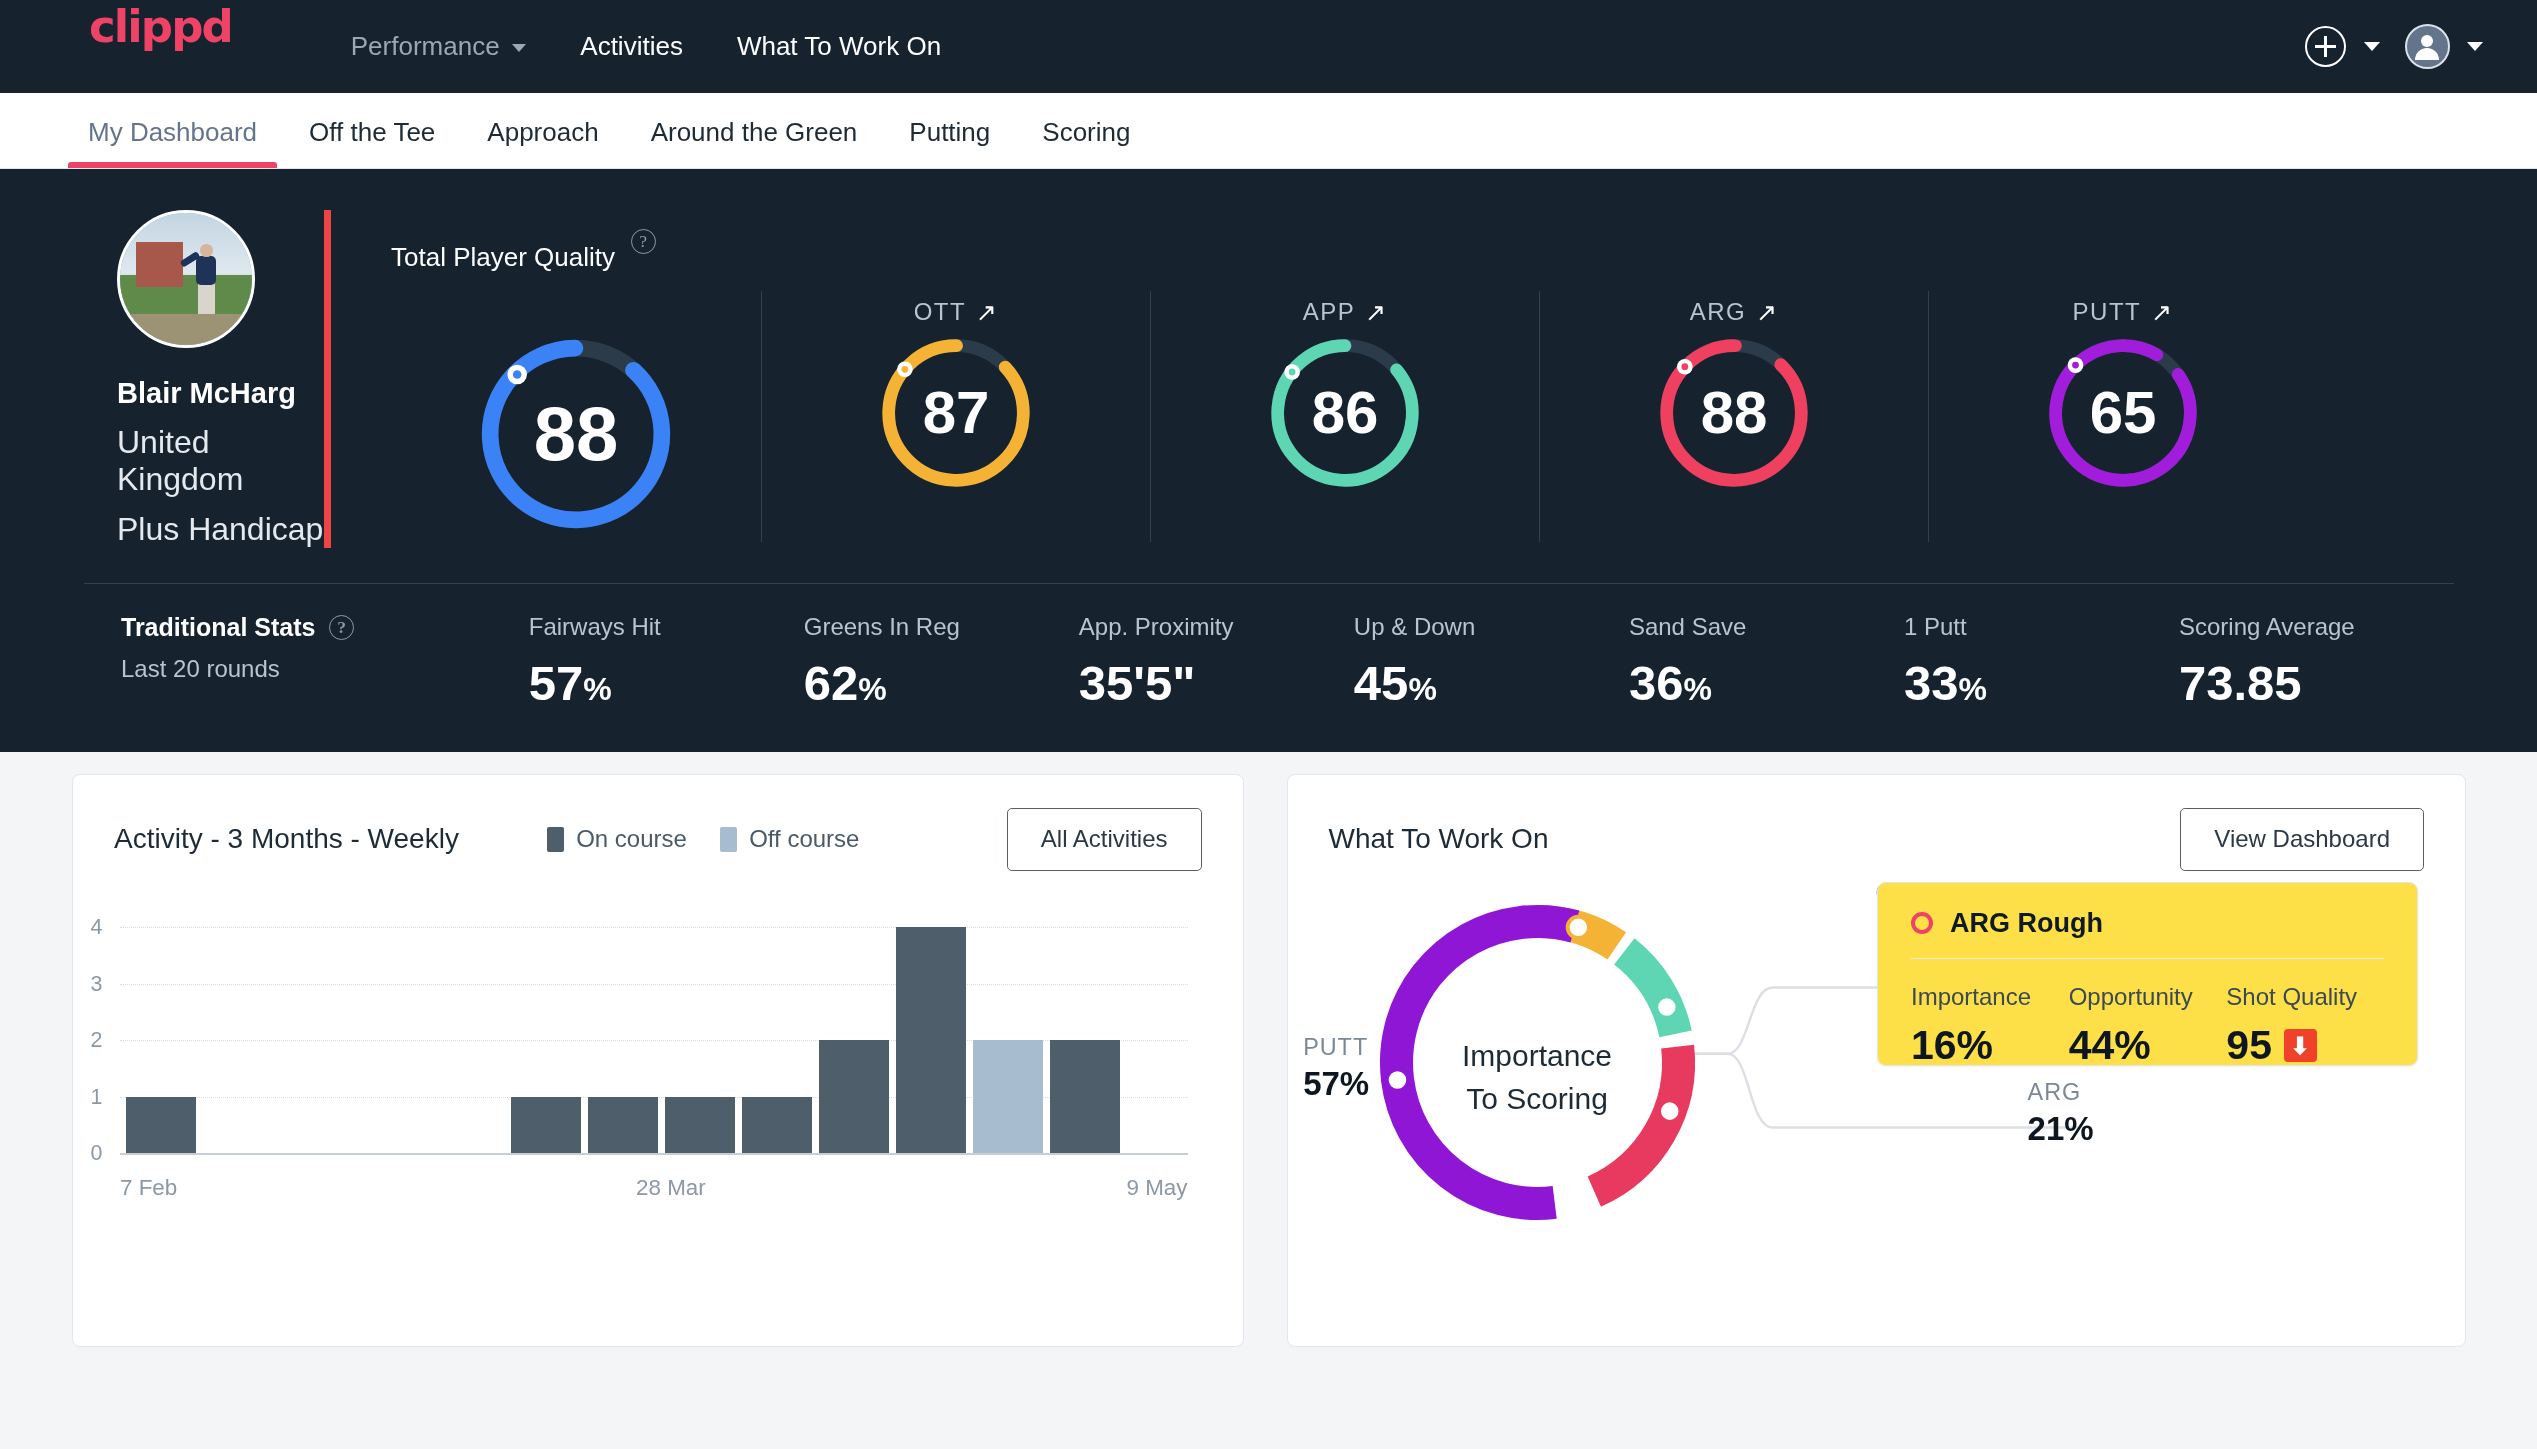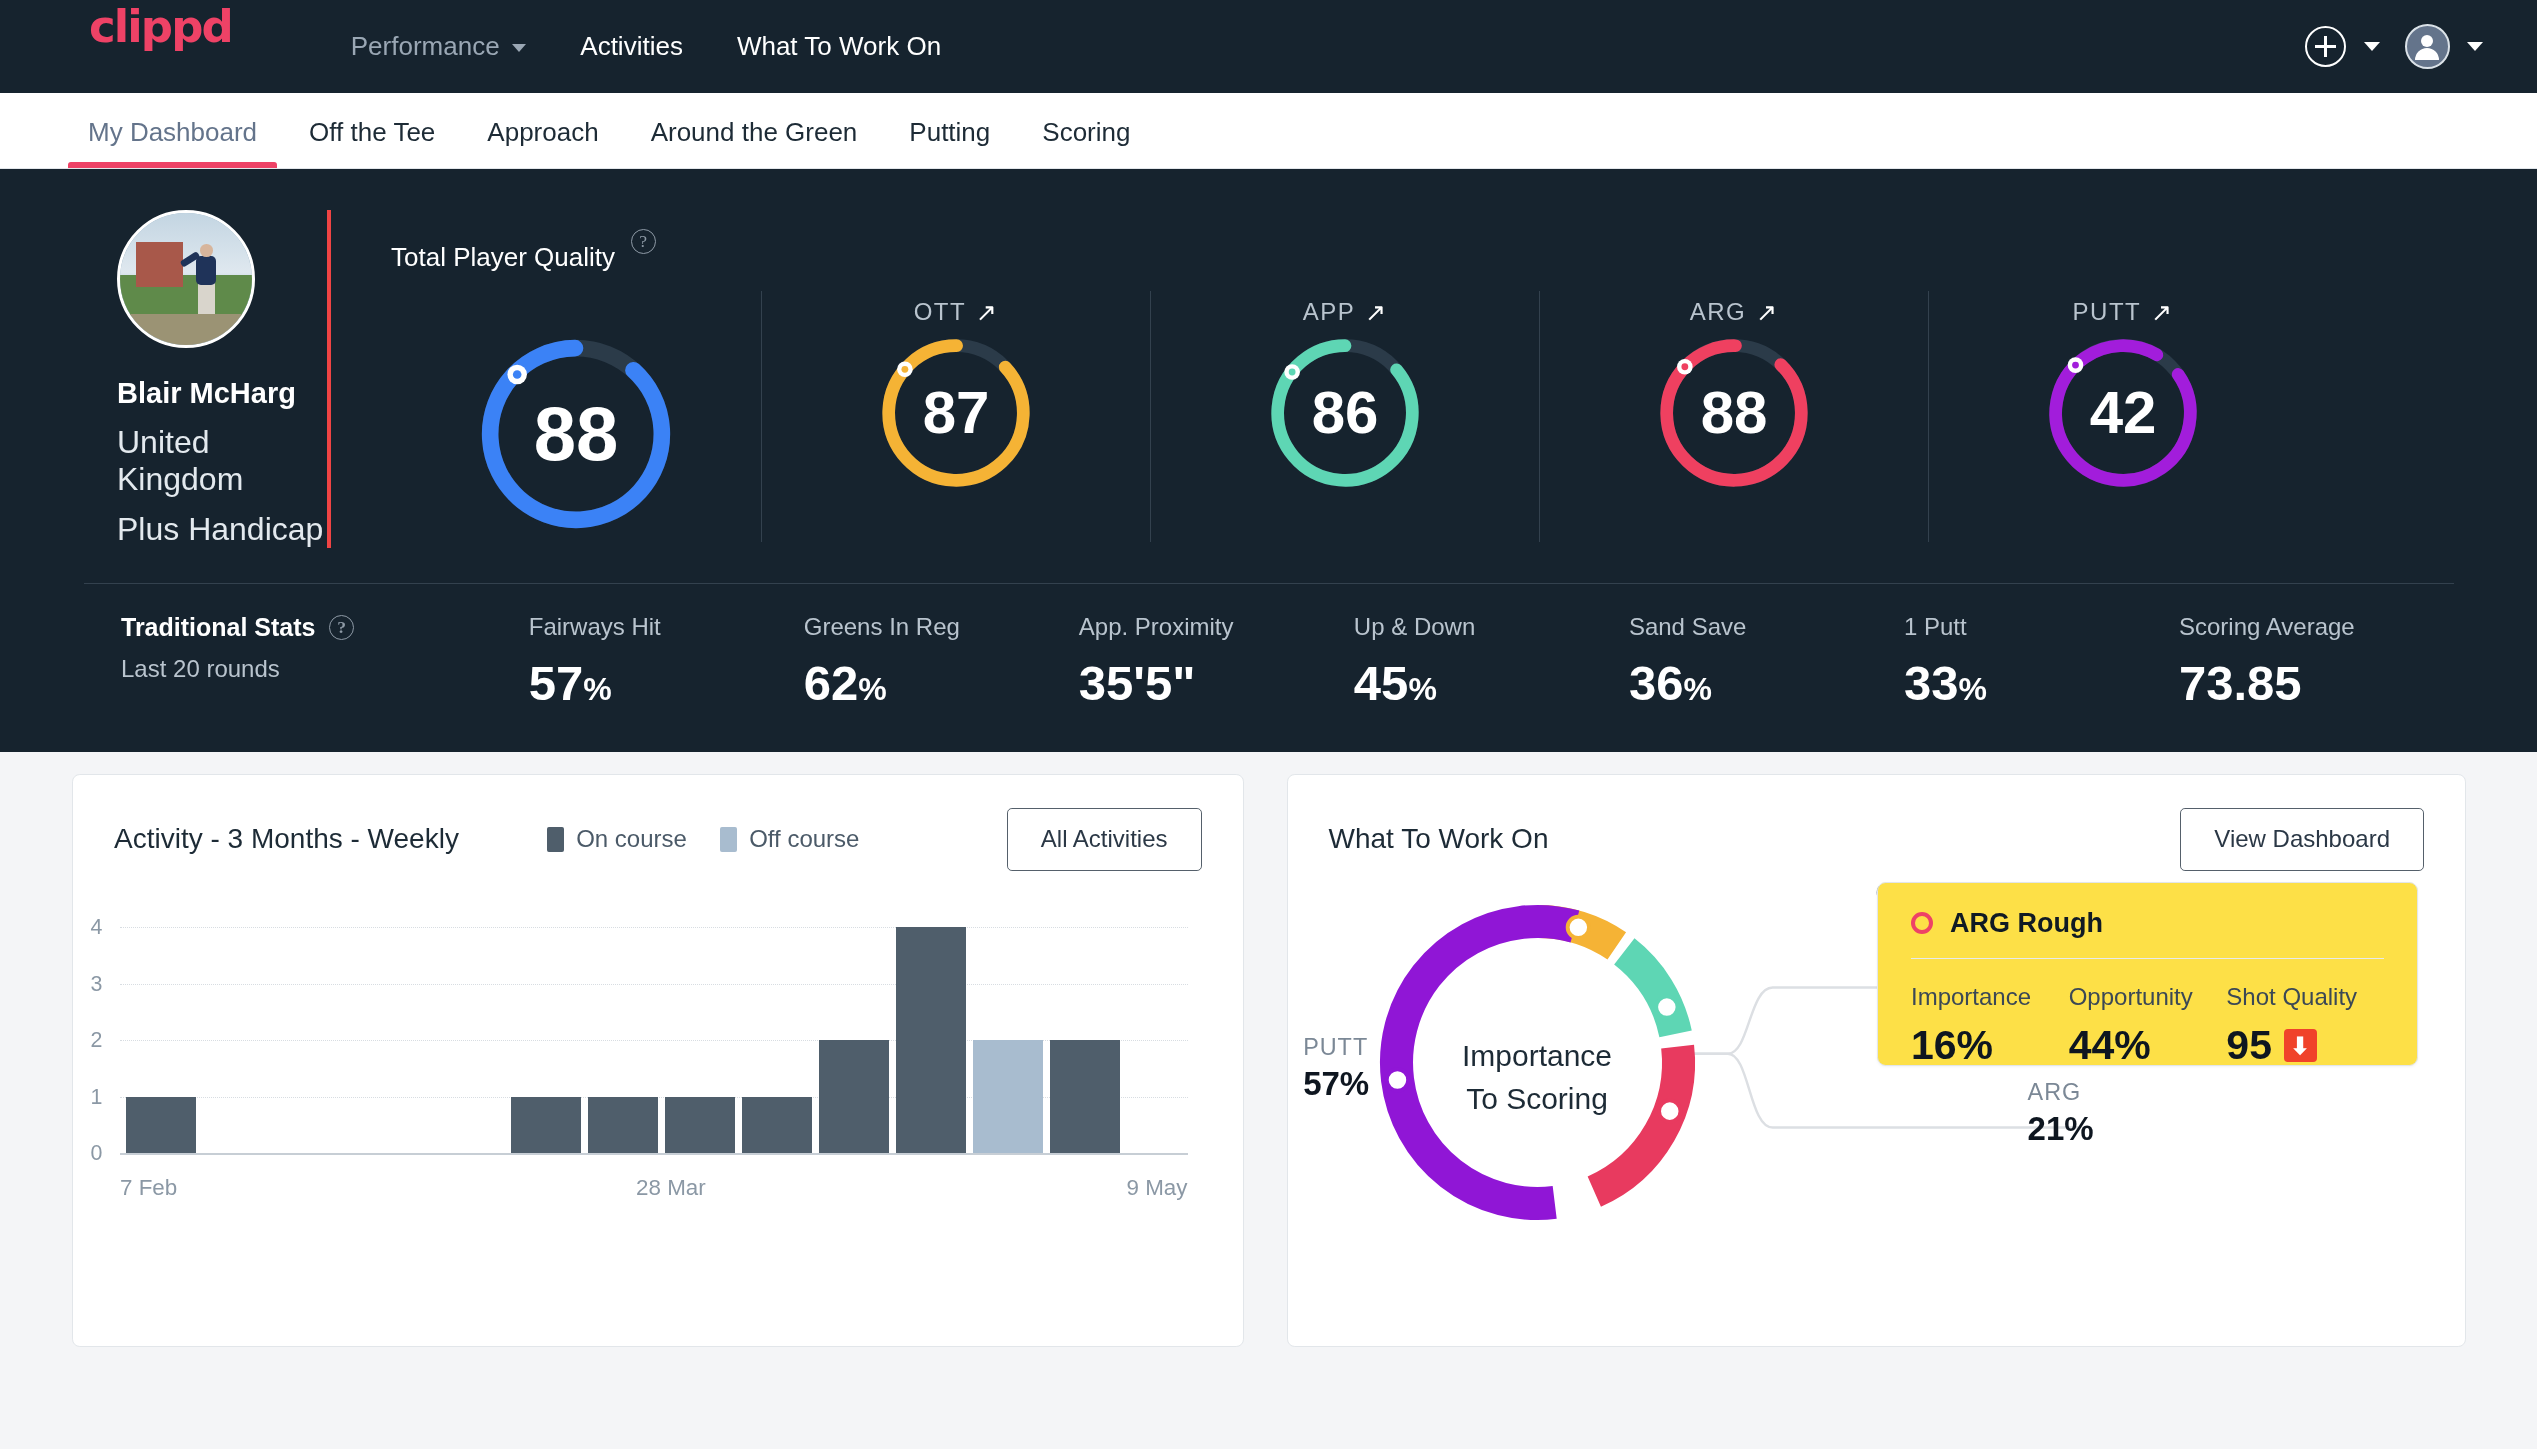--- a/index.html
+++ b/index.html
@@ -65,21 +65,21 @@
   .tab.active::after {
     content: ""; position: absolute; left: 5.8px; right: 5.8px; bottom: 0;
     height: 5.8px; background: #ee4266; border-radius: 2.9px 2.9px 0 0;
   }
 
   
   .hero { background: #16232e; padding: 0 0 41px 0; position: relative; }
   .hero-top { display: flex; padding: 41px 0 0 0; }
   .profile {
     width: 331px; padding-left: 117px; flex-shrink: 0;
-    border-right: 4px solid #ef4444; margin-right: 0;
+    border-right: 7px solid #ef4444; margin-right: 0;
   }
   .photo {
     width: 138px; height: 138px; border-radius: 50%; border: 3.9px solid #fff;
     overflow: hidden; position: relative; background: #9fb7c9;
   }
   .ph-sky { position: absolute; inset: 0; background: linear-gradient(#c3d5e2 0%, #dfe8ef 45%, #b9cbd9 55%); }
   .ph-grass { position: absolute; left: 0; right: 0; bottom: 29px; height: 41px; background: #5f8a4a; }
   .ph-rock { position: absolute; left: 0; right: 0; bottom: 0; height: 31px; background: #9b9374; }
   .ph-bldg { position: absolute; left: 15.6px; bottom: 58px; width: 47px; height: 45px; background: #a8584a; }
   .ph-person-t { position: absolute; left: 76px; bottom: 60px; width: 19.5px; height: 29px; background: #1f3359; border-radius: 4.9px; }
@@ -306,21 +306,21 @@
               <span>PUTT</span>
               <span class="arrow-up">↗</span>
             </div>
             <div class="ring-wrap" style="width:158px;height:158px;">
               <svg width="158" height="158" viewBox="0 0 162 162">
                 <circle cx="81" cy="81" r="69" fill="none" stroke="#2b3b49" stroke-width="13"></circle>
                 <circle cx="81" cy="81" r="69" fill="none" stroke="#a21ddb" stroke-width="13" stroke-linecap="round" stroke-dasharray="403 433.5" transform="rotate(-35 81 81)"></circle>
                 <circle cx="32.3" cy="31.9" r="8" fill="#ffffff"></circle>
                 <circle cx="32.3" cy="31.9" r="3.5" fill="#a21ddb"></circle>
               </svg>
-              <div class="ring-val">42</div>
+              <div class="ring-val">65</div>
             </div>
           </div>
 
         </div>
       </div>
     </div>
 
     <div class="divider"></div>
 
     <div class="stats-row">

